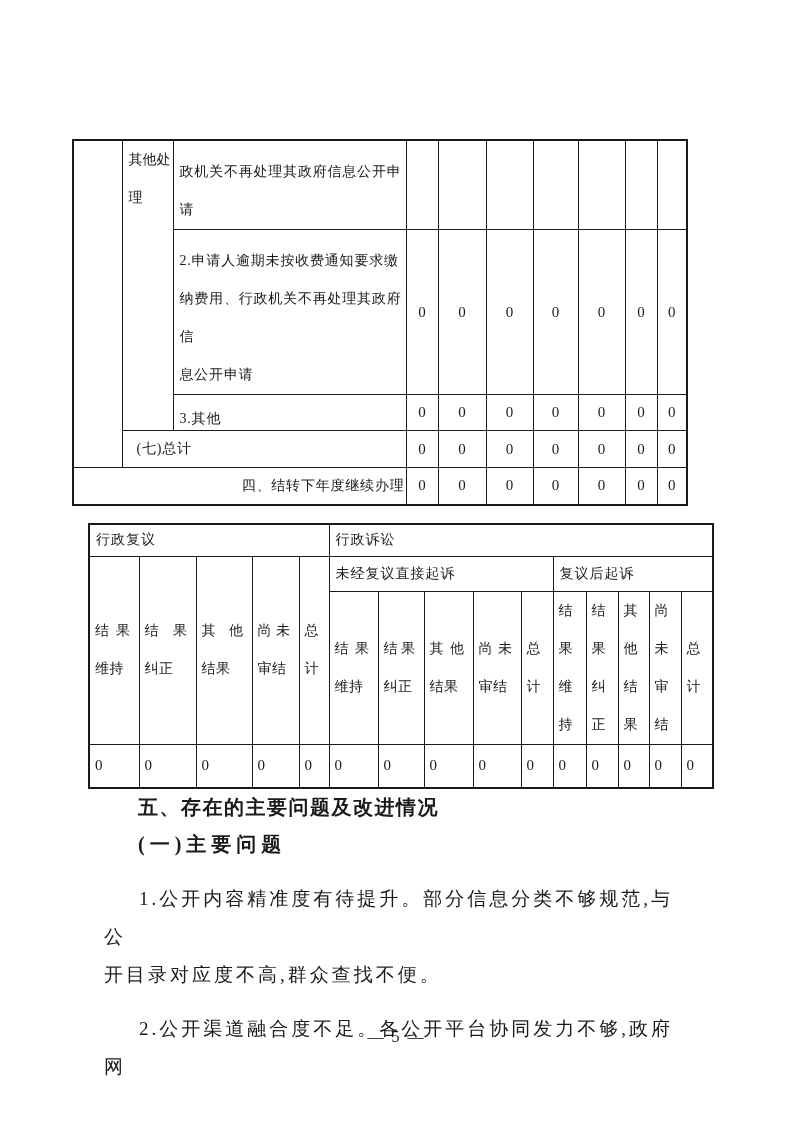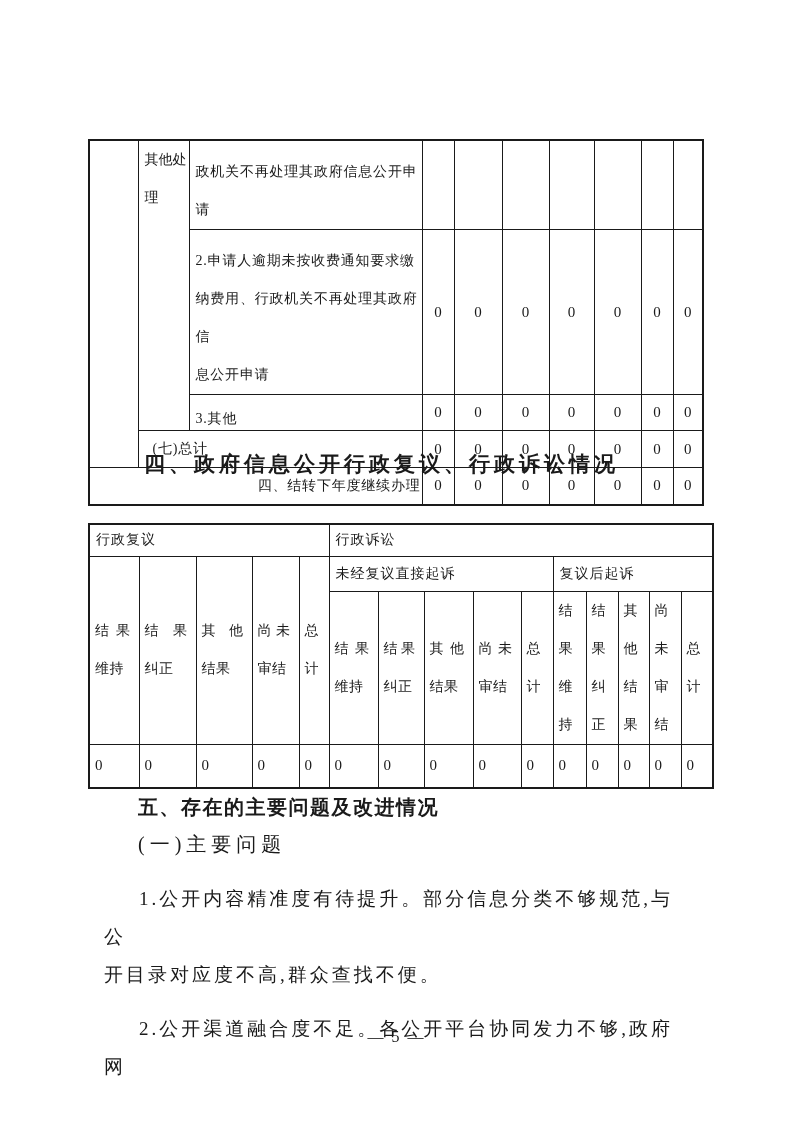--- a/index.html
+++ b/index.html
@@ -1,40 +1,40 @@
 <!DOCTYPE html>
 <html><head>
 <meta charset="utf-8">
 <style>
   html,body{margin:0;padding:0;background:#fff;}
   .page{position:relative;width:793px;height:1122px;background:#fff;overflow:hidden;
         font-family:"Liberation Serif","DejaVu Serif",serif;color:#1a1a1a;}
 
   
   table{border-collapse:collapse;table-layout:fixed;}
-  .t1{position:absolute;left:88px;top:139px;width:615px;border:2px solid #1a1a1a;}
+  .t1{position:absolute;left:72px;top:139px;width:615px;border:2px solid #1a1a1a;}
   .t1 td{border:1px solid #1a1a1a;font-size:14px;letter-spacing:0.8px;vertical-align:middle;overflow:hidden;}
   .t1 .desc{padding:12px 0 0 6px;line-height:38px;white-space:pre-line;}
   .t1 .group-col{vertical-align:top;line-height:38px;padding:0 2px 0 6px;letter-spacing:0;}
   .t1 .num{text-align:center;font-size:15px;letter-spacing:0;padding:0;}
   .t1 .total-label{padding-left:14px;}
   .t1 .carry-label{padding-left:5px;text-align:right;}
 
   
   .t2{position:absolute;left:88px;top:523px;width:624px;border:2px solid #1a1a1a;}
   .t2 td{border:1px solid #1a1a1a;font-size:14px;letter-spacing:0.5px;vertical-align:middle;overflow:hidden;}
   .t2 .grp{padding:0 0 0 6px;letter-spacing:1px;margin-left:23px;}
   .t2 .hdr{line-height:38px;padding:0 8px 0 5px;text-align:justify;text-justify:inter-character;}
   .t2 .val{padding:0 0 0 5px;font-size:15px;letter-spacing:0;}
 
   
   .h-sans{position:absolute;font-family:"Liberation Sans","DejaVu Sans",sans-serif;font-weight:bold;white-space:nowrap;}
   .h4{left:144px;top:451px;font-size:21px;letter-spacing:4px;line-height:26px;}
   .h5{left:138px;top:794px;font-size:20px;letter-spacing:1.5px;line-height:26px;}
-  .sub5{position:absolute;left:138px;top:830px;font-size:20px;font-weight:normal;letter-spacing:5px;line-height:28px;white-space:nowrap;}
+  .sub5{position:absolute;left:138px;top:830px;font-size:20px;font-weight:bold;letter-spacing:5px;line-height:28px;white-space:nowrap;}
   .intro{position:absolute;left:144px;top:486px;font-size:16px;letter-spacing:1px;line-height:22px;white-space:nowrap;}
   .paras{position:absolute;left:88px;top:864px;width:620px;}
   .paras p{margin:16px;text-indent:35px;line-height:38px;font-size:19px;letter-spacing:3px;white-space:pre-line;}
   .footer{position:absolute;left:0;top:1028px;width:100%;text-align:center;font-size:16px;letter-spacing:2px;}
 </style>
 </head>
 <body>
 
 <div class="page">
 
@@ -103,21 +103,20 @@
       <td class="num">0</td>
       <td class="num">0</td>
       <td class="num">0</td>
       <td class="num">0</td>
       <td class="num">0</td>
       <td class="num">0</td>
     </tr>
   </tbody>
     </table>
 
-  <div class="h-sans h4">四、政府信息公开行政复议、行政诉讼情况</div>
 
   <table class="t2">
     <colgroup>
       <col style="width:50px">
         <col style="width:57px">
         <col style="width:56px">
         <col style="width:47px">
         <col style="width:30px">
       <col style="width:49px">
         <col style="width:46px">

